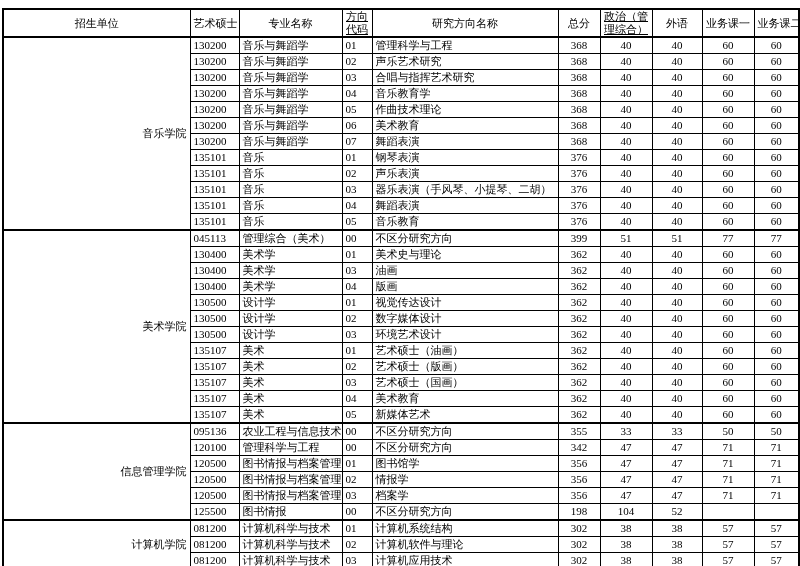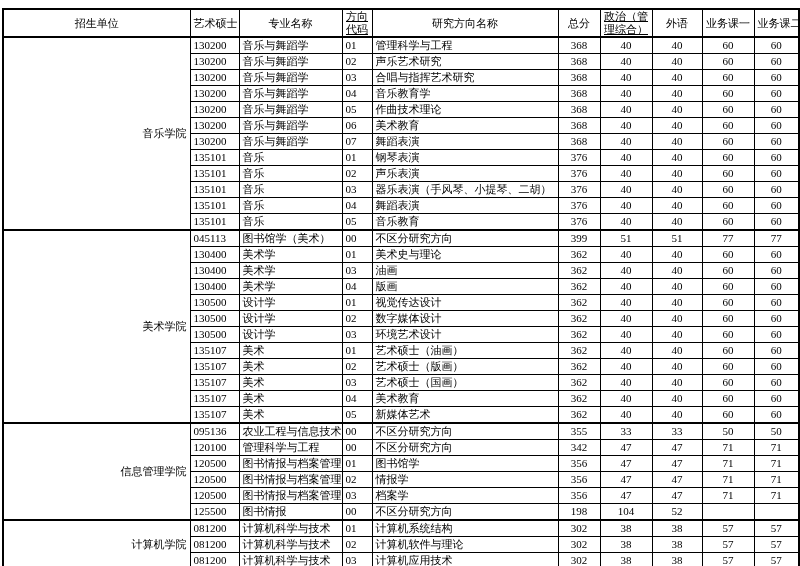--- a/index.html
+++ b/index.html
@@ -242,21 +242,21 @@
           <td class="direction">音乐教育</td>
           <td class="num">376</td>
           <td class="num">40</td>
           <td class="num">40</td>
           <td class="num">60</td>
           <td class="num">60</td>
         </tr>
         <tr class="group-start">
           <td class="unit" rowspan="12">美术学院</td>
           <td class="code">045113</td>
-          <td class="major">图书馆学（美术）</td>
+          <td class="major">管理综合（美术）</td>
           <td class="dircode">00</td>
           <td class="direction">不区分研究方向</td>
           <td class="num">399</td>
           <td class="num">51</td>
           <td class="num">51</td>
           <td class="num">77</td>
           <td class="num">77</td>
         </tr>
         <tr>
           <td class="code">130400</td>

